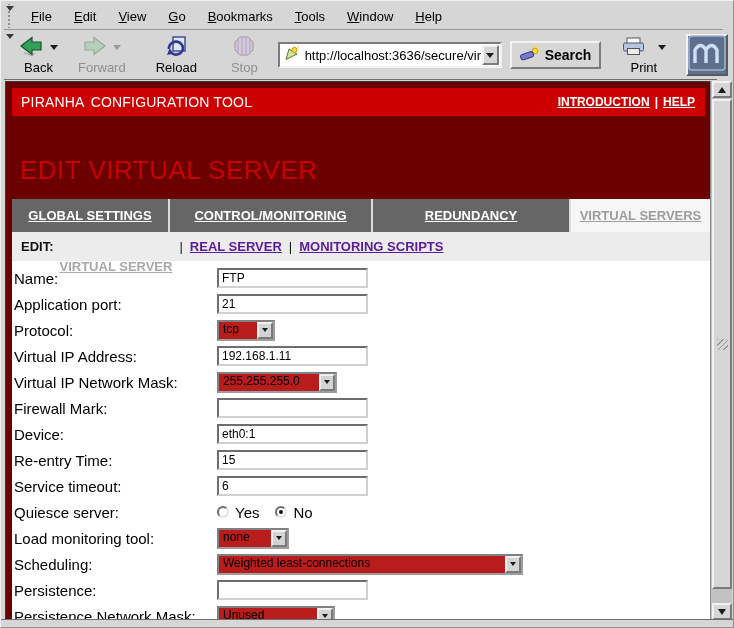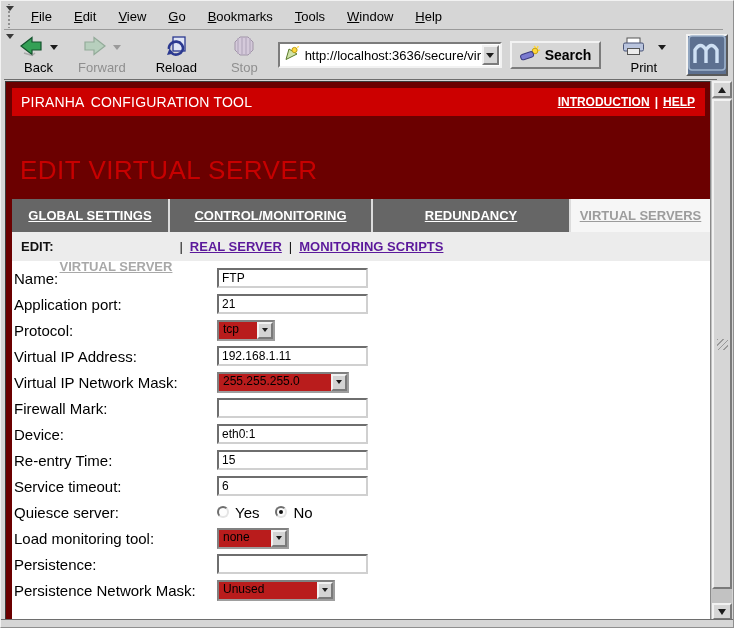--- a/index.html
+++ b/index.html
@@ -83,21 +83,21 @@
   .frow { display:flex; align-items:center; height:26px; }
   .flabel { flex:0 0 205px; padding-left:2px; font-size:15px; color:#000; }
   .ftext { width:151px; height:20px; border:2px solid; border-color:#6e6e6e #d0d0d0 #d0d0d0 #6e6e6e;
            font-family:"Liberation Sans",sans-serif; font-size:12px; color:#000; padding-left:3px; outline:none; }
   .fselect { height:21px; background:#b91c1c; border:2px solid; border-color:#808080 #9e9e9e #9e9e9e #808080;
              display:flex; align-items:flex-start; cursor:default; }
   .selval { flex:1; font-size:12px; padding-left:4px; white-space:nowrap; overflow:hidden; }
   .selbtn { flex:0 0 16px; height:17px; background:#d4d4d4; border:2px solid;
             border-color:#f2f2f2 #7a7a7a #7a7a7a #f2f2f2; display:flex; align-items:center; justify-content:center; }
   .scaret { width:0; height:0; border-left:3.5px solid transparent; border-right:3.5px solid transparent; border-top:4.5px solid #1c1c1c; }
-  .w58{width:58px;} .w132{width:132px;} .w72{width:72px;} .w306{width:306px;} .w118{width:118px;gap:7px;}
+  .w58{width:58px;} .w132{width:120px;} .w72{width:72px;} .w306{width:306px;} .w118{width:118px;gap:7px;}
 
   .radiogroup { display:flex; align-items:center; }
   .radio { width:12px; height:12px; border-radius:50%; background:#fdfdfd; margin-right:6px;
            border:2px solid; border-color:#6e6e6e #e4e4e4 #e4e4e4 #6e6e6e; position:relative; cursor:pointer; }
   .radio.checked::after { content:''; position:absolute; left:2px; top:2px; width:4px; height:4px;
            border-radius:50%; background:#111; }
   .rlabel { font-size:15px; color:#000; margin-right:16px; }
 
   
   .scrollbar { position:absolute; left:709px; top:80px; width:22px; height:539px;
@@ -332,20 +332,29 @@
         <div class="frow">
           <div class="flabel">Load monitoring tool:</div>
           <div class="fselect w72">
             <span class="selval">none</span>
             <span class="selbtn">
                 <span class="scaret"></span>
               </span>
           </div>
         </div>
 
+        <div class="frow">
+          <div class="flabel">Scheduling:</div>
+          <div class="fselect w306">
+            <span class="selval">Weighted least-connections</span>
+            <span class="selbtn">
+                <span class="scaret"></span>
+              </span>
+          </div>
+        </div>
 
         <div class="frow">
           <div class="flabel">Persistence:</div>
           <input class="ftext" value="" style="">
         </div>
 
         <div class="frow">
           <div class="flabel">Persistence Network Mask:</div>
           <div class="fselect w118">
             <span class="selval">Unused</span>

